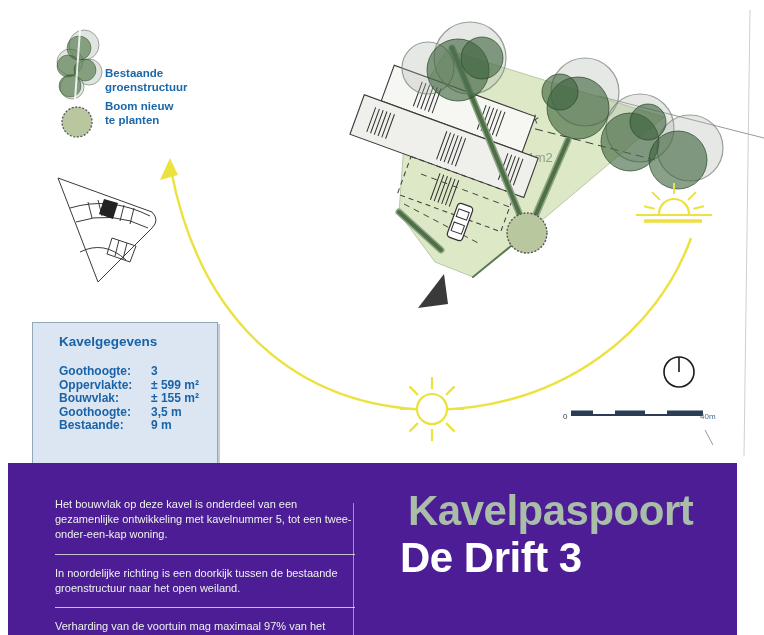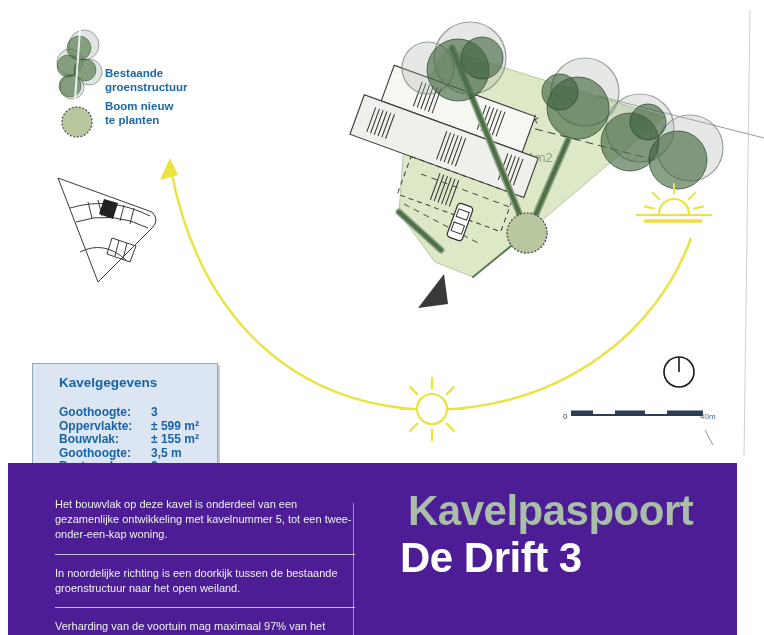--- a/index.html
+++ b/index.html
@@ -6,21 +6,21 @@
   .page{position:relative;width:764px;height:635px;background:#ffffff;overflow:hidden;
         font-family:"Liberation Sans",sans-serif;}
   
   .legend-label{position:absolute;font-size:11.5px;font-weight:bold;color:#1a68a8;
         line-height:1.25;white-space:pre-line;}
   #legend-existing{left:105px;top:33px;margin-top:33px;}
   #legend-newtree{left:105px;top:99px;}
   
   .kavelbox{position:absolute;left:32px;top:322px;width:186px;height:150px;
         background:#dce6f2;border:1px solid #93a7b9;box-sizing:border-box;
-        box-shadow:2px 2px 0 rgba(90,110,130,.35);margin-top:41px;}
+        box-shadow:2px 2px 0 rgba(90,110,130,.35);}
   .kavelbox .title{position:absolute;left:26px;top:11px;font-size:13.5px;font-weight:bold;color:#1763a8;}
   .kavelrows{position:absolute;left:26px;top:42px;display:grid;
         grid-template-columns:92px auto;font-size:12px;font-weight:bold;color:#1a63a8;
         line-height:13.6px;}
   
   .banner{position:absolute;left:8px;top:463px;width:729px;height:202px;background:#4c1d95;}
   .banner-textcol{position:absolute;left:47px;top:34px;width:300px;color:#eef3ec;
         font-size:11px;line-height:1.38;}
   .banner-divider{height:1px;background:rgba(225,236,222,.8);margin:11px 0;}
   .banner-vline{position:absolute;left:345px;top:40px;bottom:0;width:1px;background:rgba(255,255,255,.5);}

